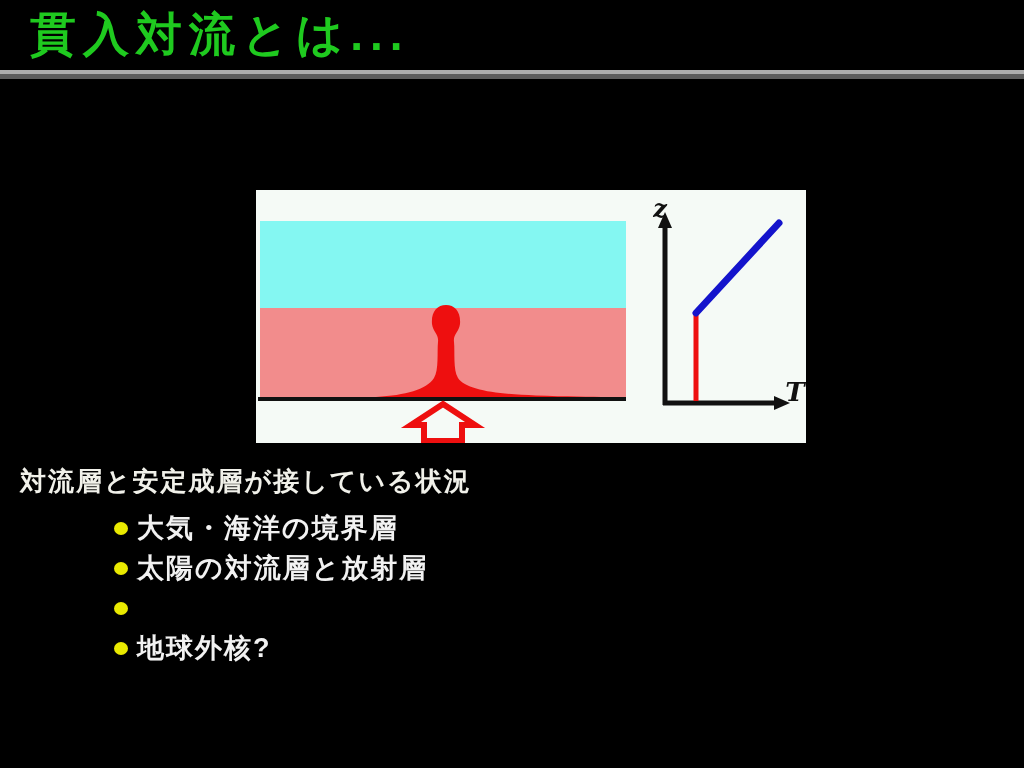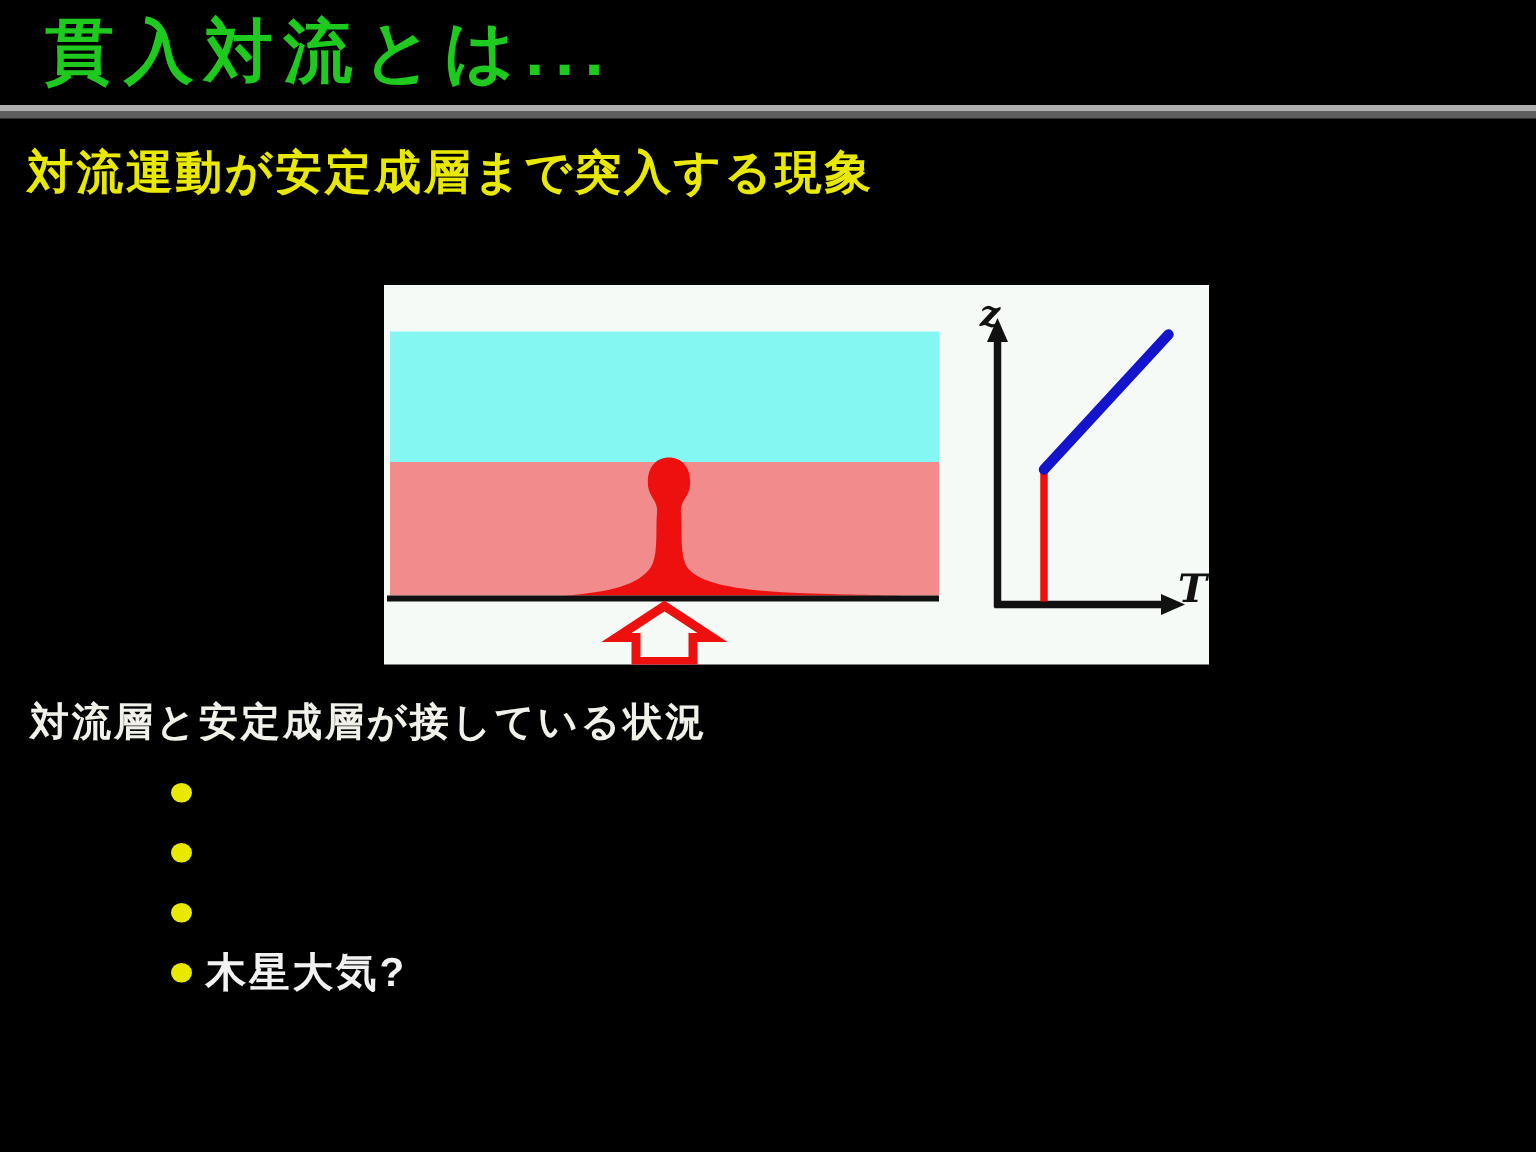--- a/index.html
+++ b/index.html
@@ -51,21 +51,20 @@
 </style>
 </head>
 <body>
 
 <div class="slide">
 
   <h1 class="title">貫入対流とは...</h1>
 
   <div class="divider"></div>
 
-  <div class="subtitle">対流運動が安定成層まで突入する現象</div>
 
   <div class="figure">
     <svg viewBox="0 0 550 253" xmlns="http://www.w3.org/2000/svg">
 
       <rect x="4" y="31" width="366" height="87" fill="#84f7f2"></rect>
 
       <rect x="4" y="118" width="366" height="89" fill="#f28c8c"></rect>
 
       <path d="M 120 207
                C 150 205, 170 200, 178 188
@@ -95,26 +94,28 @@
       <text x="404" y="27" font-size="24" text-anchor="middle" class="axis-label" fill="#111111">z</text>
       <text x="539" y="211" font-size="26" text-anchor="middle" class="axis-label" fill="#111111">T</text>
     </svg>
   </div>
 
   <div class="heading2">対流層と安定成層が接している状況</div>
 
   <ul class="bullets">
     <li>
       <span class="dot"></span>
+      <span class="bullet-text">大気・海洋の境界層</span>
+    </li>
+    <li>
+      <span class="dot"></span>
+      <span class="bullet-text">太陽の対流層と放射層</span>
     </li>
     <li>
       <span class="dot"></span>
     </li>
     <li>
       <span class="dot"></span>
-    </li>
-    <li>
-      <span class="dot"></span>
-      <span class="bullet-text">木星大気?</span>
+      <span class="bullet-text">地球外核?</span>
     </li>
   </ul>
 
 </div>
 
 </body></html>

